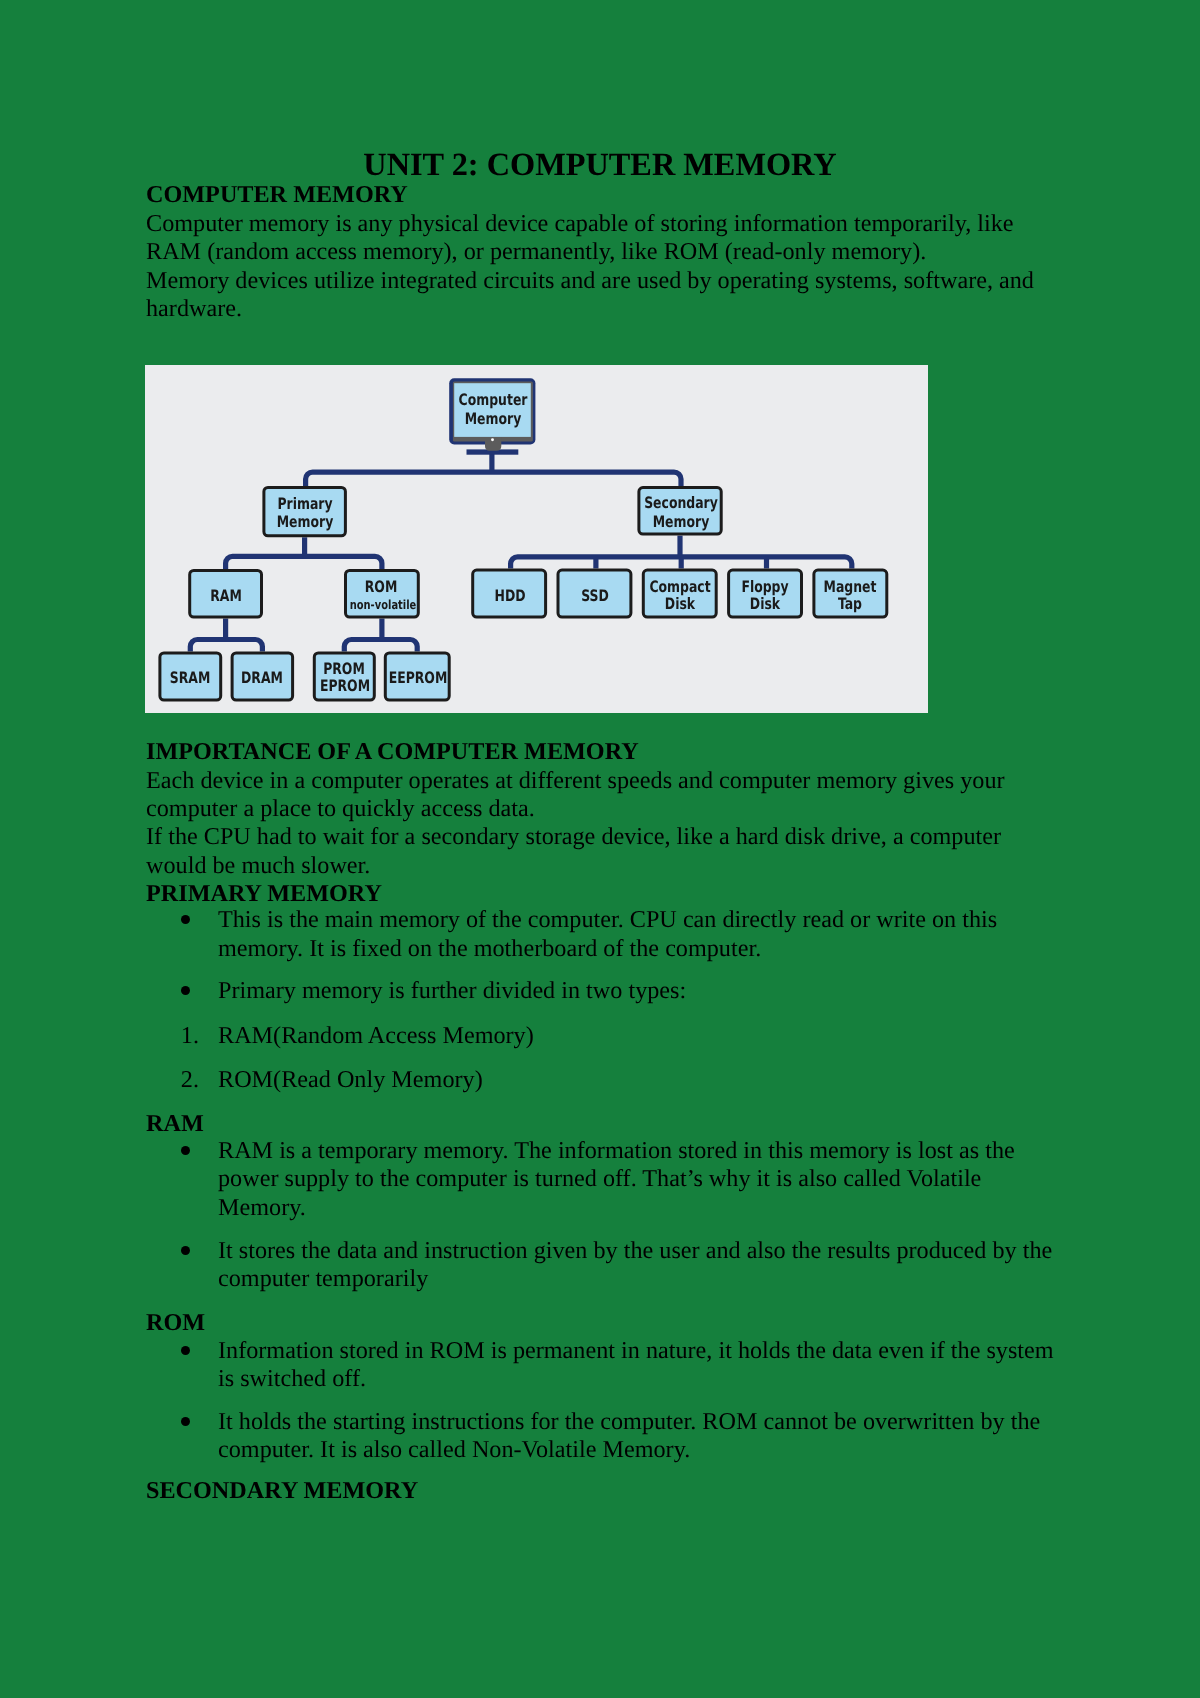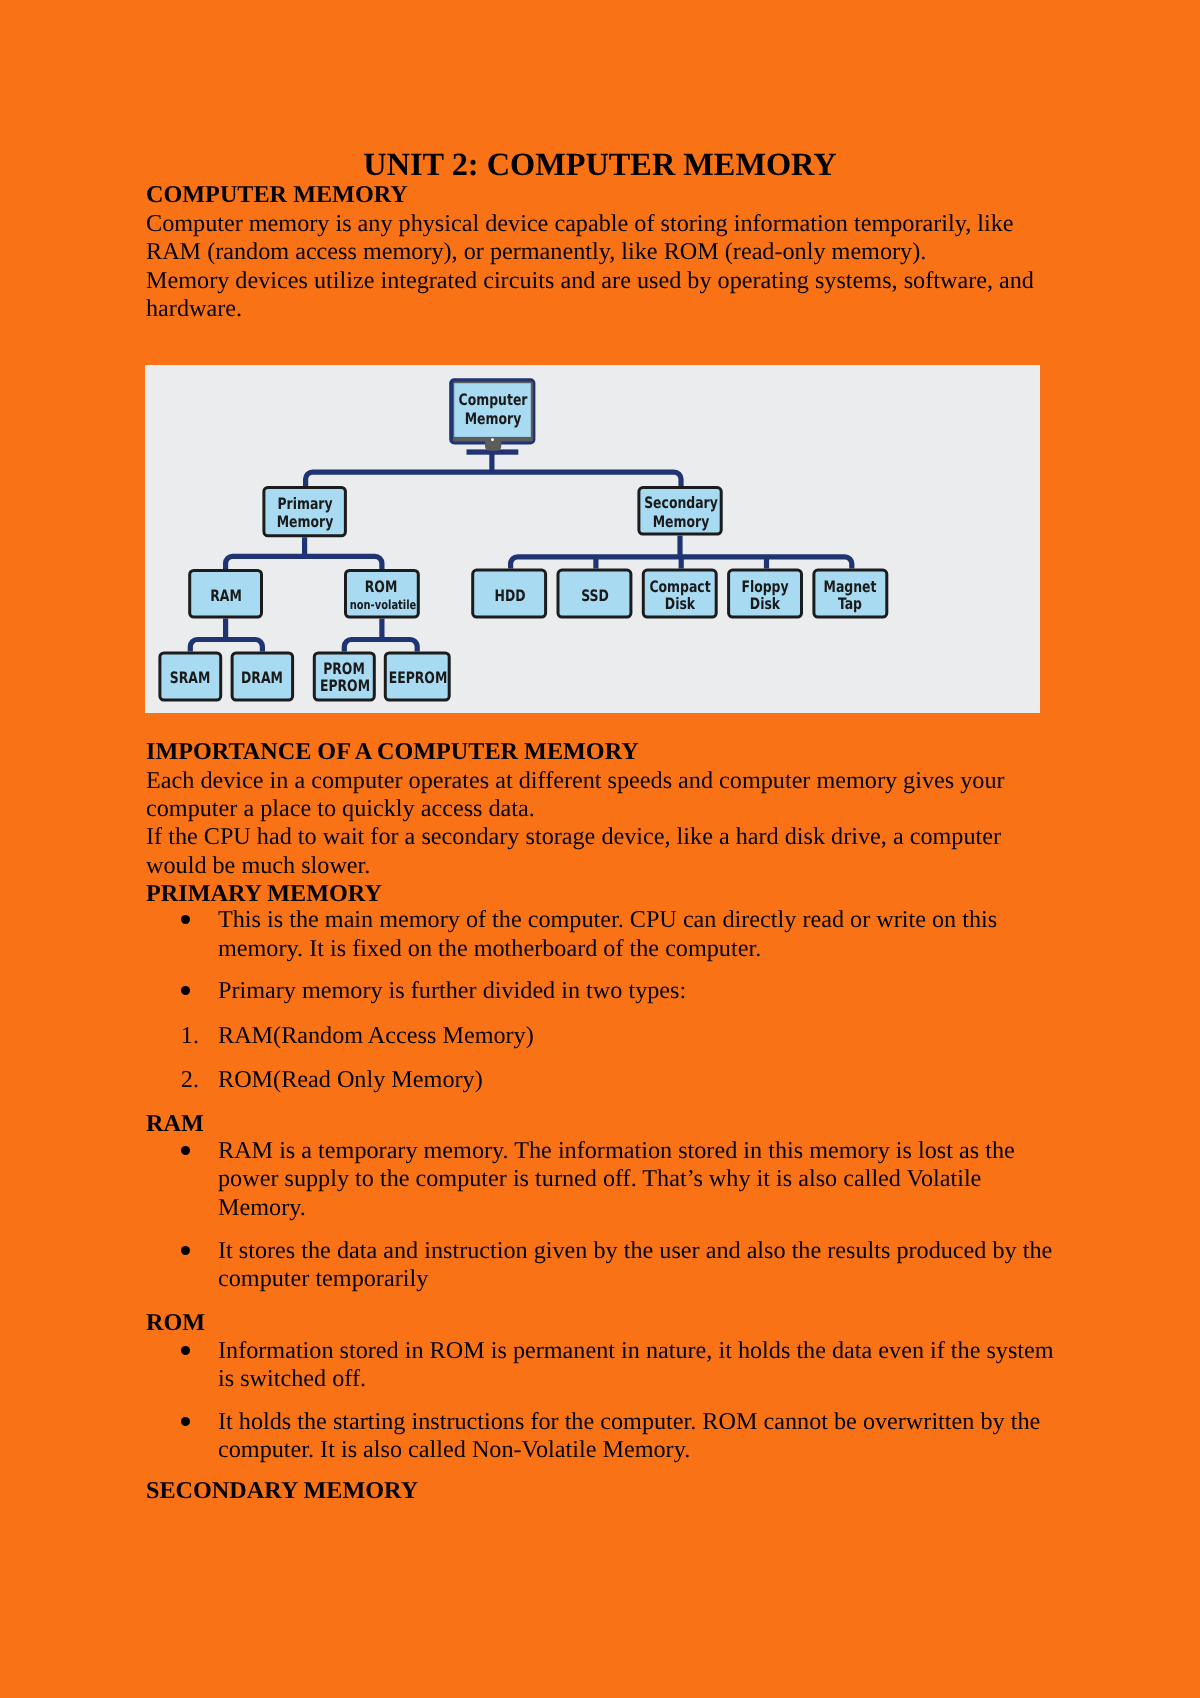--- a/index.html
+++ b/index.html
@@ -1,32 +1,32 @@
 <!DOCTYPE html>
 <html><head>
 <meta charset="utf-8">
 <title>UNIT 2: COMPUTER MEMORY</title>
 <style>
   html,body{margin:0;padding:0;}
   body{width:1200px;height:1698px;background:#ffffff;
        font-family:"Liberation Serif", serif;color:#000;
        -webkit-font-smoothing:antialiased;
        text-rendering:geometricPrecision;}
-  .page{position:relative;width:1200px;height:1698px;overflow:hidden;background:#f97316;}
+  .page{position:relative;width:1200px;height:1698px;overflow:hidden;background:#15803d;}
   
   .ln{position:absolute;left:146px;font-size:24.2px;line-height:0;white-space:nowrap;}
   .ln.b{font-weight:bold;}
   .ln.ti{left:0;width:1200px;text-align:center;font-size:32.35px;font-weight:bold;}
   .ln.ind{left:218px;}
   .mk{position:absolute;font-size:24.2px;line-height:0;}
   .mk.numf{left:180.8px;}
   .bullet{position:absolute;width:9px;height:9px;border-radius:50%;
           background:#000;left:181.3px;}
   
-  .diagram{position:absolute;left:145px;top:365px;width:895px;height:348px;
+  .diagram{position:absolute;left:145px;top:365px;width:783px;height:348px;
            background:#ebecee;}
   .diagram svg{display:block;position:absolute;left:0;top:0;}
   .dlab{position:absolute;font-family:"DejaVu Sans Condensed","DejaVu Sans",sans-serif;
         font-weight:bold;font-size:15.8px;line-height:0;color:#1a1a1a;white-space:nowrap;
         transform:translate(-50%,0) scaleX(0.875);}
   .dlab.sm{font-size:12.6px;}
 </style>
 </head>
 <body>
 

